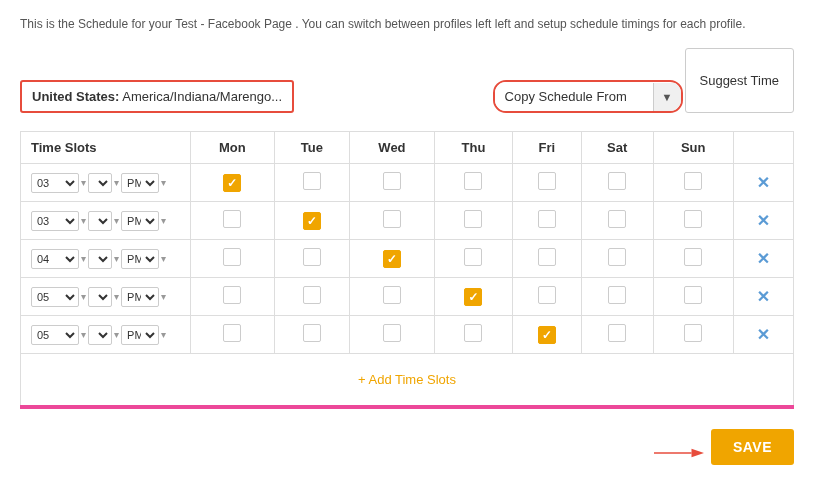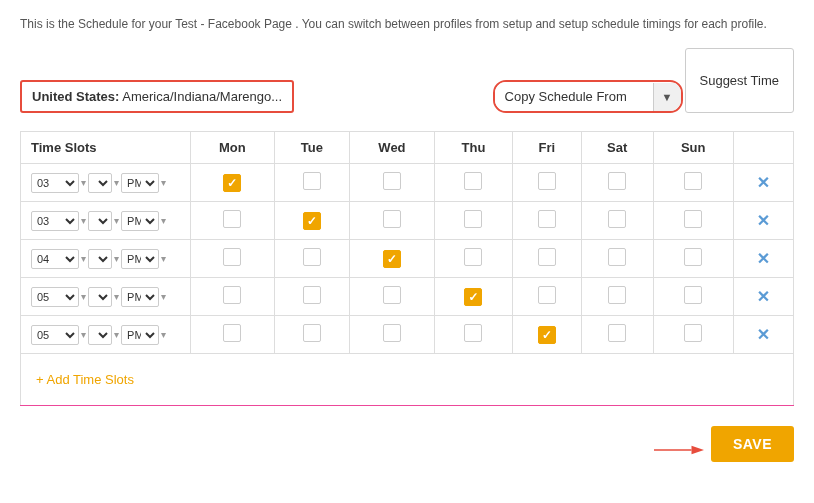--- a/index.html
+++ b/index.html
@@ -152,24 +152,24 @@
     .add-time-slots {
       padding: 10px 5px;
       color: #f0a500;
       font-size: 13px;
       cursor: pointer;
       display: inline-block;
     }
 
     .add-row td {
       border-top: none;
-      border-bottom: 1px solid #ec4899;
+      border-bottom: 4px solid #ec4899;
       border-left: 1px solid #ddd;
       border-right: 1px solid #ddd;
-      text-align: left;
+      text-align: center;
       margin-left: 45px;
     }
 
     .bottom-bar {
       display: flex;
       justify-content: flex-end;
       align-items: center;
       margin-top: 20px;
       position: relative;
     }
@@ -195,21 +195,21 @@
       gap: 2px;
     }
     .arrow-hint svg {
       width: 50px;
       height: 20px;
     }
   </style>
 </head>
 <body>
 
-<p class="description">This is the Schedule for your Test - Facebook Page . You can switch between profiles from setup and setup schedule timings for each profile.</p>
+<p class="description">This is the Schedule for your Test - Facebook Page . You can switch between profiles left left and setup schedule timings for each profile.</p>
 
 <div class="top-bar">
   <div class="timezone-box">
     <strong>United States:</strong>
     <span>America/Indiana/Marengo...</span>
   </div>
   <div class="spacer"></div>
   <div class="copy-schedule-wrapper">
     <select class="copy-schedule-select">
       <option>Copy Schedule From</option>

